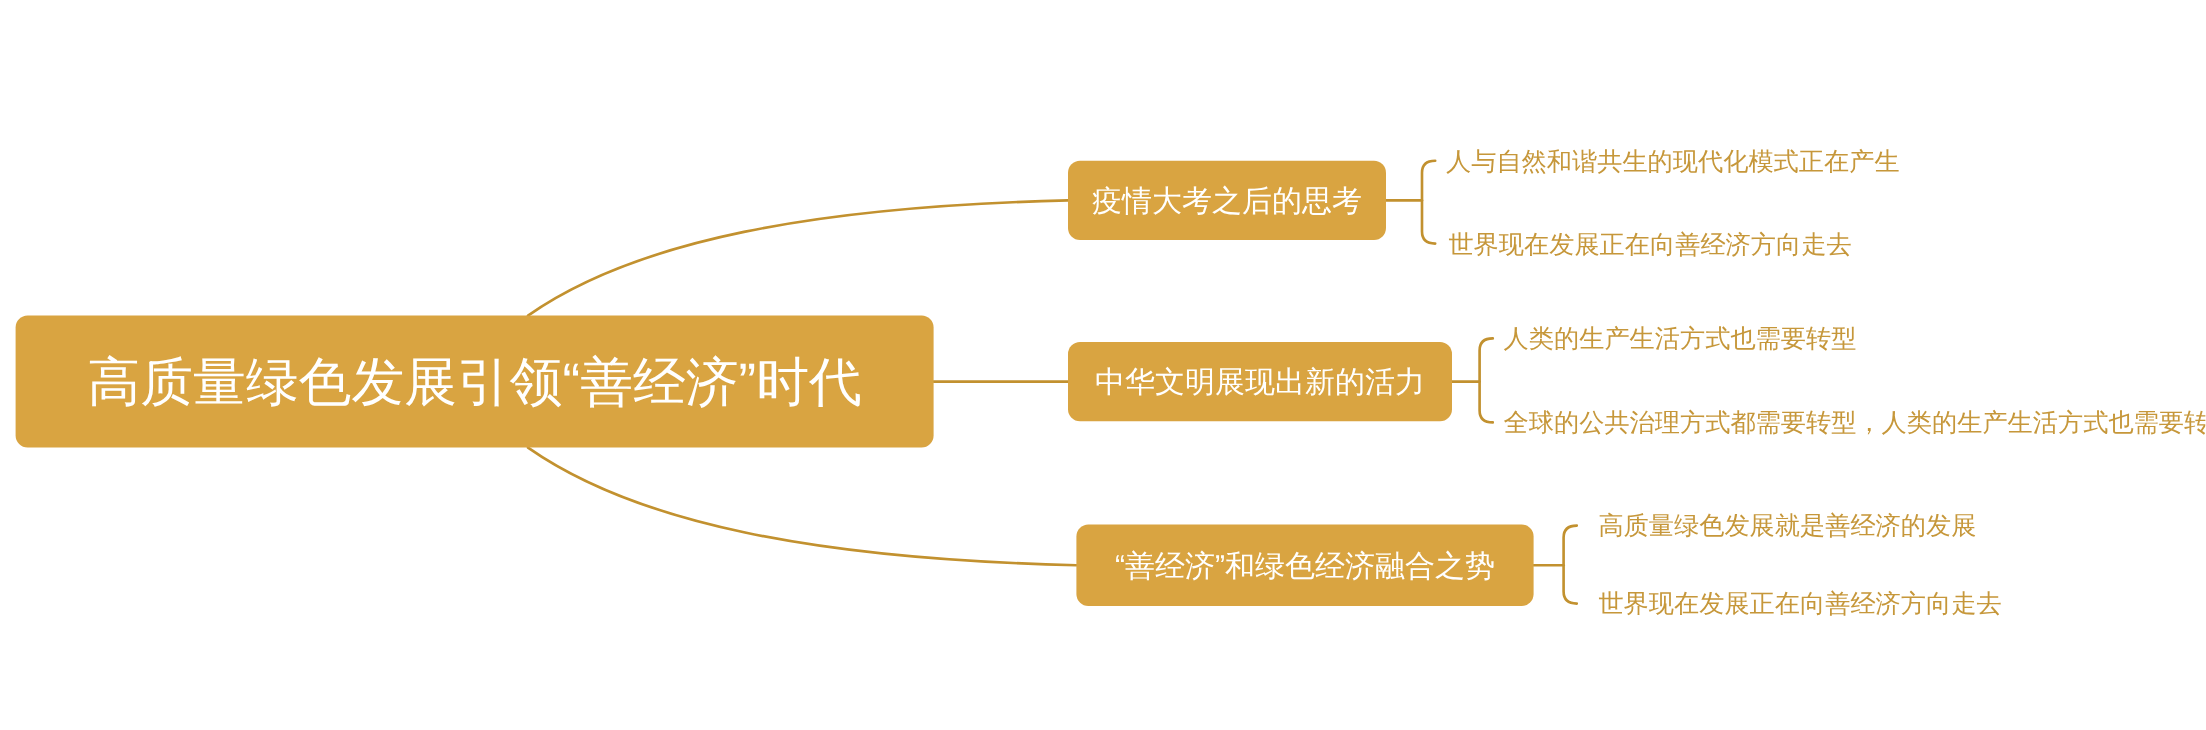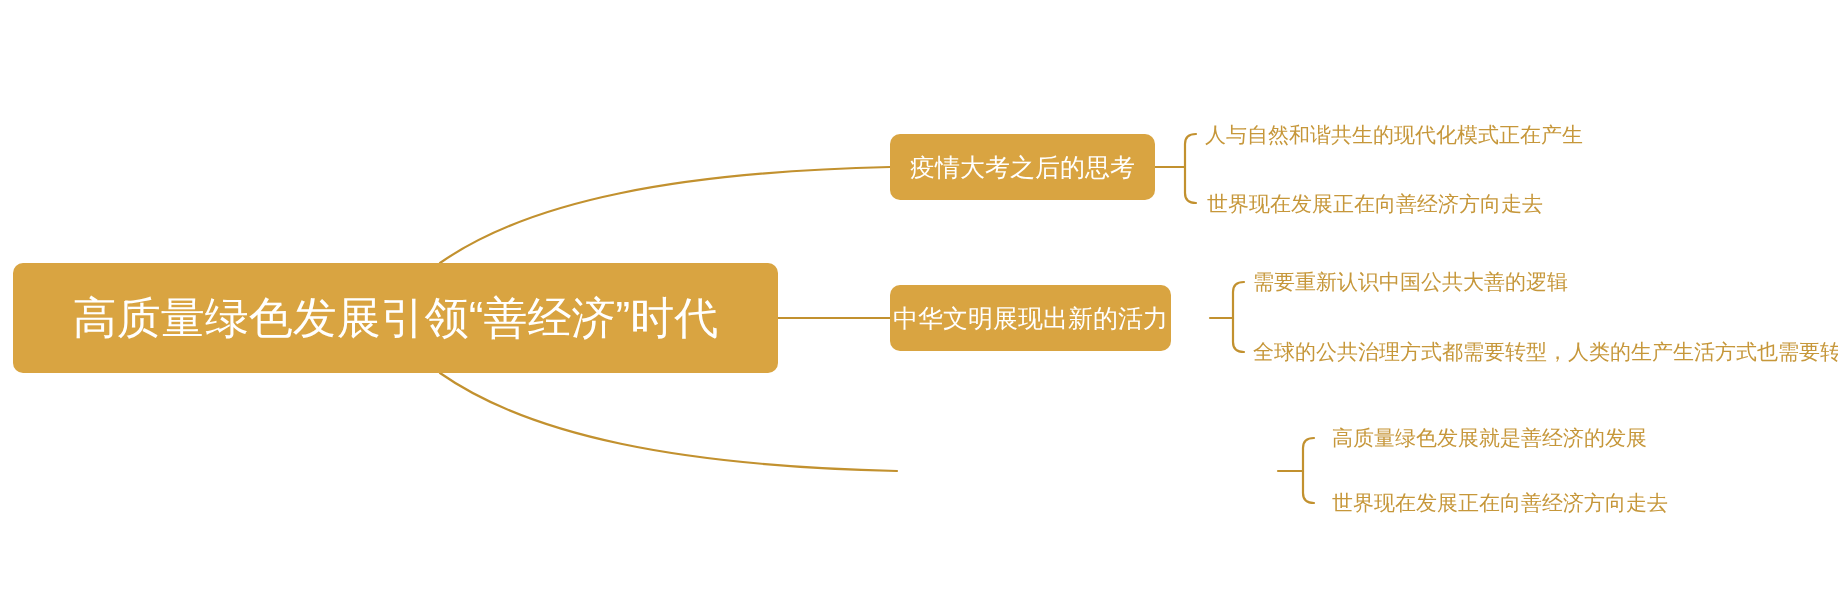--- a/index.html
+++ b/index.html
@@ -46,21 +46,21 @@
     left: 13px; top: 263px;
     width: 765px; height: 110px;
     border-radius: 10px;
     font-size: 44px;
   }
   .node.branch {
     border-radius: 10px;
     font-size: 25px;
   }
   .node.b1 { left: 890px; top: 134px; width: 265px; height: 66px; }
-  .node.b2 { left: 890px; top: 285px; width: 281px; height: 66px; }
+  .node.b2 { left: 890px; top: 285px; width: 320px; height: 66px; }
   .node.b3 { left: 897px; top: 437px; width: 381px; height: 68px; }
   .leaf {
     position: absolute;
     color: var(--leaf-text);
     font-size: 21px;
     white-space: nowrap;
     transform: translateY(-50%);
     cursor: default;
   }
   .leaf.l1 { left: 1205px; top: 135px; }
@@ -92,26 +92,27 @@
     <path class="conn" d="M 1278 471 L 1303 471"></path>
     <path class="conn" d="M 1314 438 Q 1303 438 1303 448 L 1303 493 Q 1303 503 1314 503"></path>
   </svg>
 
   <div class="node branch b1">疫情大考之后的思考</div>
 
   <div class="node root">高质量绿色发展引领“善经济”时代</div>
 
   <div class="node branch b2">中华文明展现出新的活力</div>
 
+  <div class="node branch b3">“善经济”和绿色经济融合之势</div>
 
   <div class="leaf l2">世界现在发展正在向善经济方向走去</div>
 
   <div class="leaf l1">人与自然和谐共生的现代化模式正在产生</div>
 
-  <div class="leaf l3">需要重新认识中国公共大善的逻辑</div>
+  <div class="leaf l3">人类的生产生活方式也需要转型</div>
 
   <div class="leaf l4">全球的公共治理方式都需要转型，人类的生产生活方式也需要转型</div>
 
   <div class="leaf l5">高质量绿色发展就是善经济的发展</div>
 
   <div class="leaf l6">世界现在发展正在向善经济方向走去</div>
 
 </div>
 
 </body></html>

